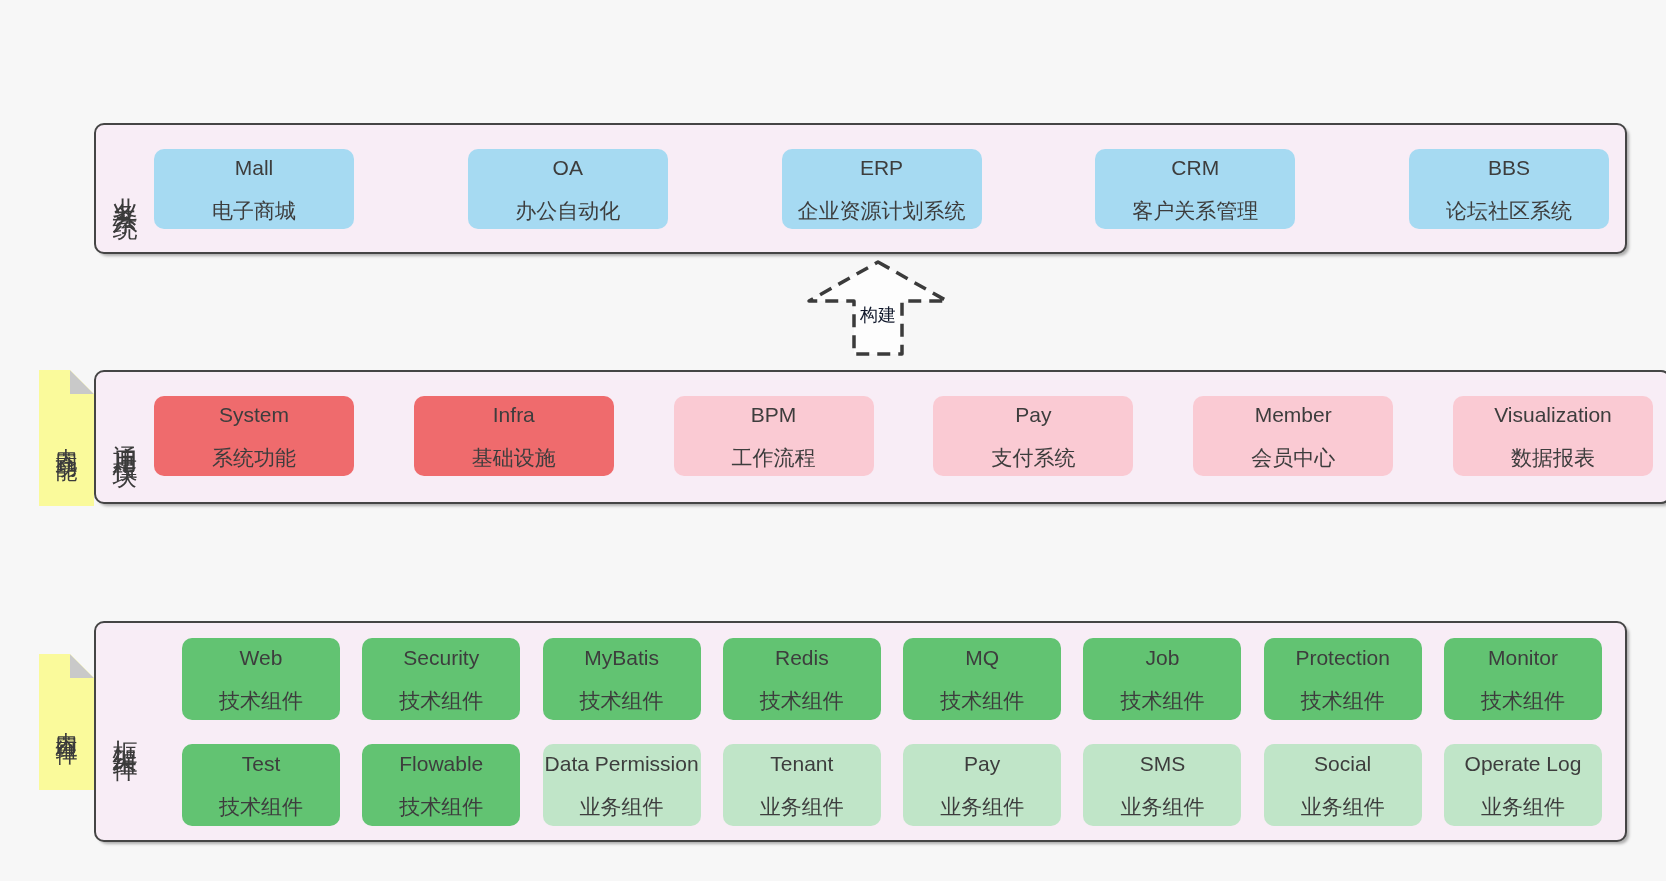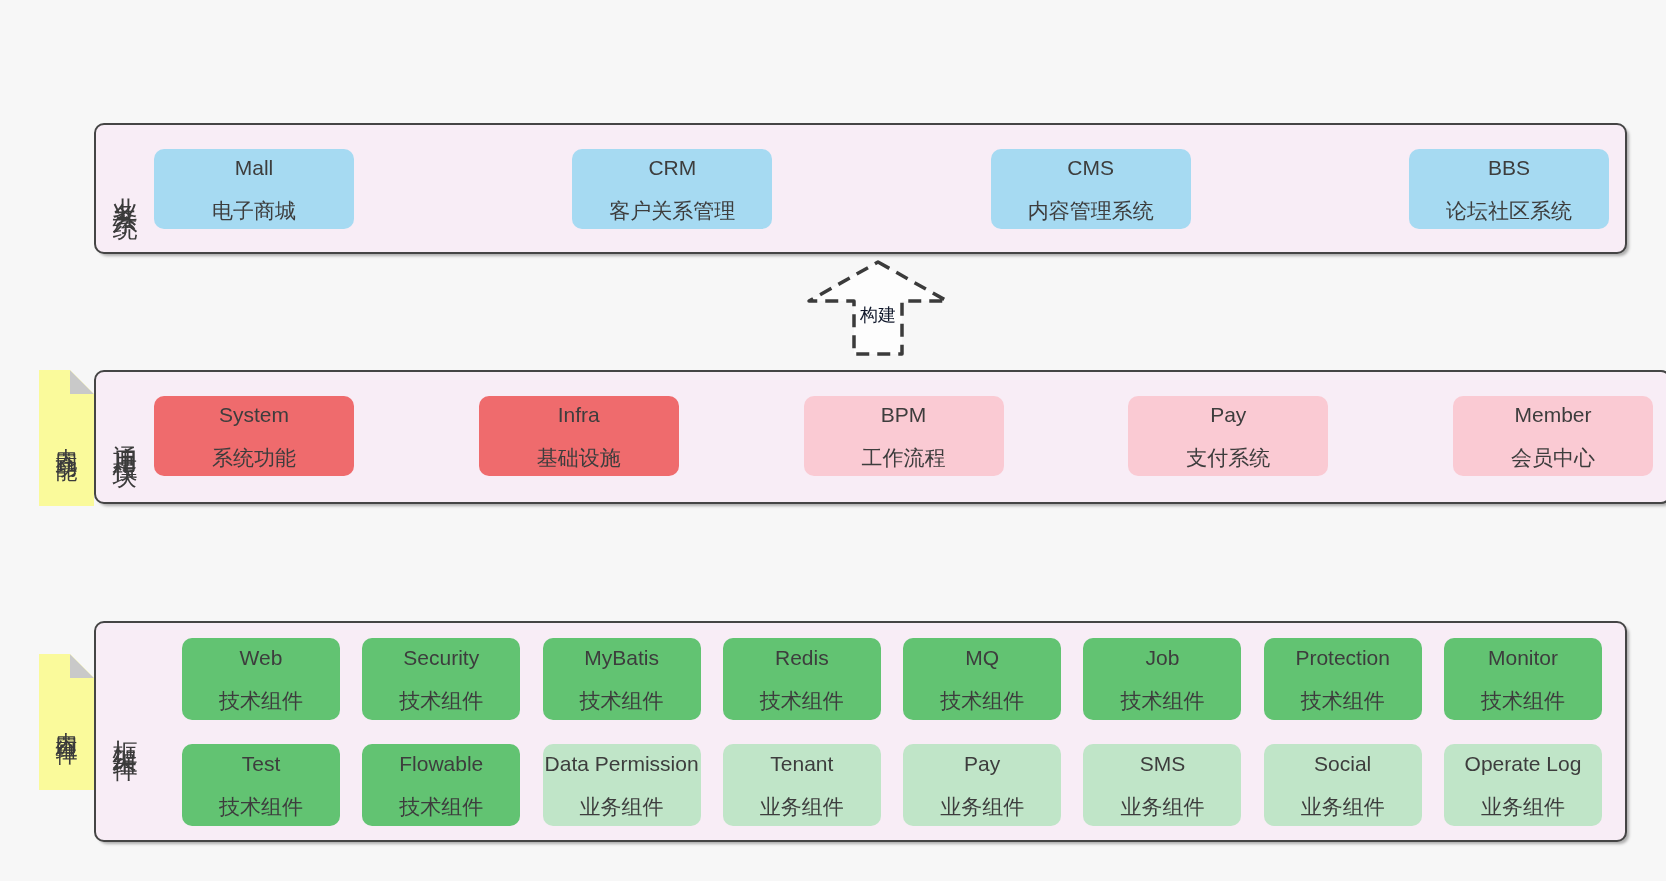--- a/index.html
+++ b/index.html
@@ -86,26 +86,30 @@
   <section class="panel" id="panel-business">
     <div class="panel-label">
       <span>业务系统</span>
     </div>
     <div class="row">
       <div class="box box-lg blue">
         <span class="en">Mall</span>
         <span class="cn">电子商城</span>
       </div>
       <div class="box box-lg blue">
+        <span class="en">OA</span>
+        <span class="cn">办公自动化</span>
+      </div>
+      <div class="box box-lg blue">
+        <span class="en">ERP</span>
+        <span class="cn">企业资源计划系统</span>
+      </div>
+      <div class="box box-lg blue">
         <span class="en">CRM</span>
         <span class="cn">客户关系管理</span>
-      </div>
-      <div class="box box-lg blue">
-        <span class="en">CMS</span>
-        <span class="cn">内容管理系统</span>
       </div>
       <div class="box box-lg blue">
         <span class="en">BBS</span>
         <span class="cn">论坛社区系统</span>
       </div>
     </div>
   </section>
 
   <div class="arrow" id="arrow-build">
     <svg width="144" height="98" viewBox="0 0 144 98">
@@ -132,20 +136,24 @@
         <span class="cn">工作流程</span>
       </div>
       <div class="box box-lg pink">
         <span class="en">Pay</span>
         <span class="cn">支付系统</span>
       </div>
       <div class="box box-lg pink">
         <span class="en">Member</span>
         <span class="cn">会员中心</span>
       </div>
+      <div class="box box-lg pink">
+        <span class="en">Visualization</span>
+        <span class="cn">数据报表</span>
+      </div>
     </div>
   </section>
 
 
   <section class="panel" id="panel-framework">
     <div class="panel-label">
       <span>框架组件</span>
     </div>
     <div class="rows">
       <div class="row">

